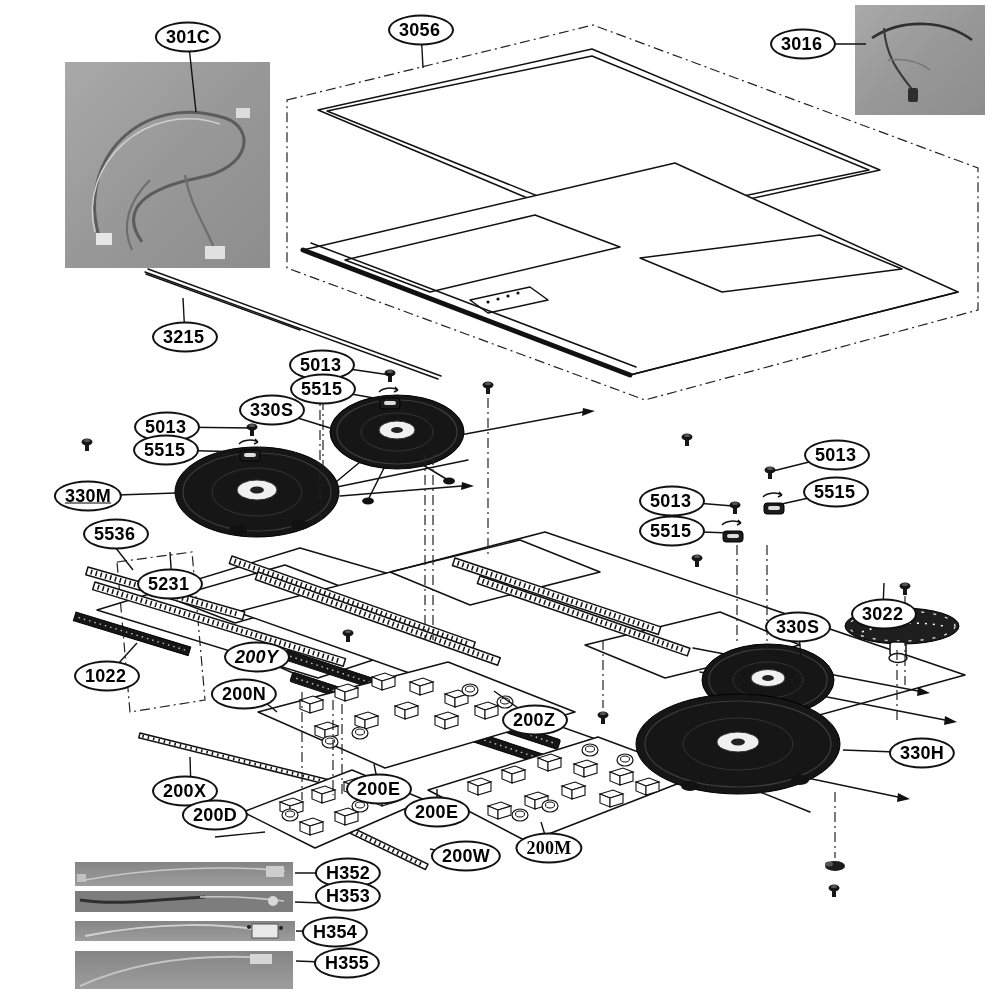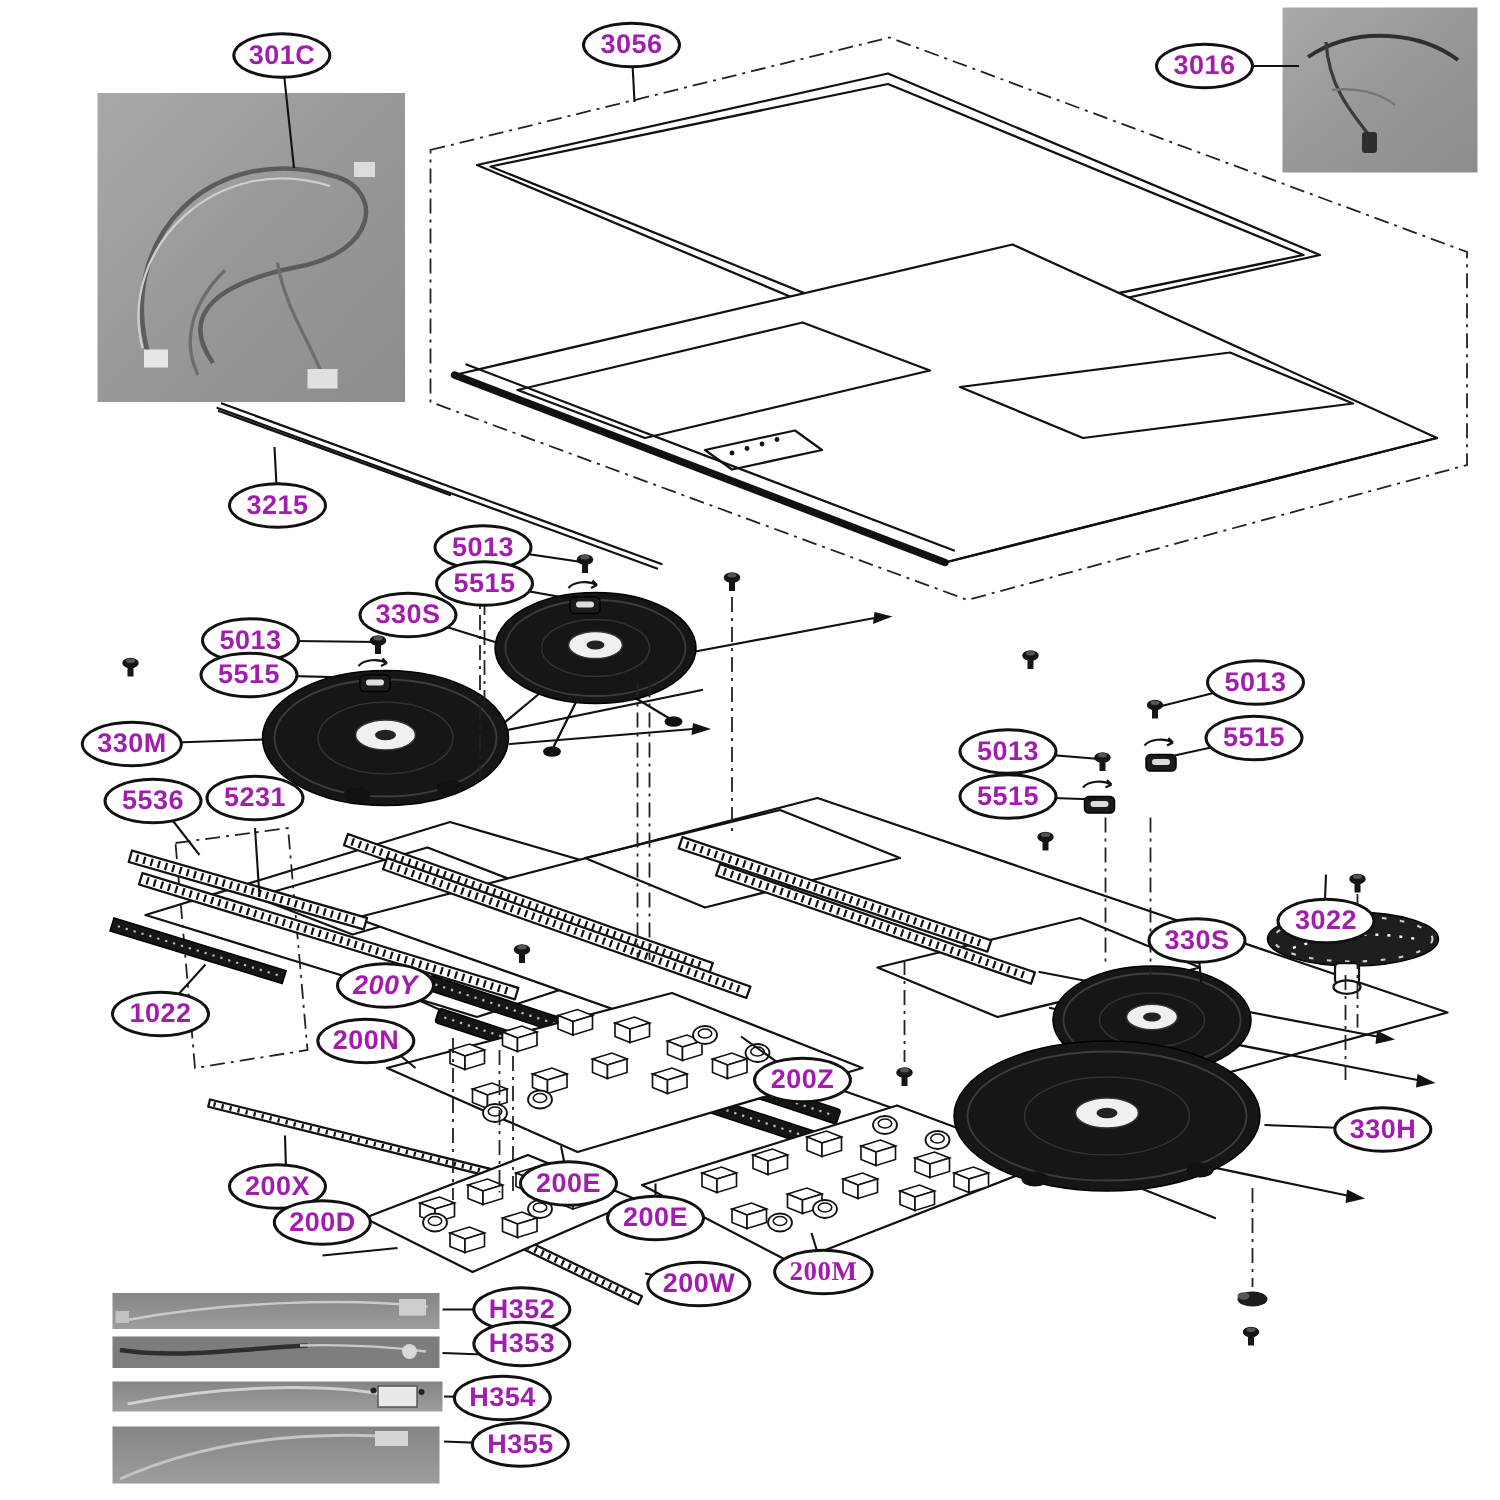--- a/index.html
+++ b/index.html
@@ -1,21 +1,21 @@
 <!DOCTYPE html>
 <html><head>
 <meta charset="utf-8">
 <style>
   html,body{margin:0;padding:0;background:#fff;}
   .stage{position:relative;width:1000px;height:1000px;background:#ffffff;overflow:hidden;
          font-family:"Liberation Sans",sans-serif;}
   .art{position:absolute;left:0;top:0;width:1000px;height:1000px;}
   .callout{position:absolute;transform:translate(-50%,-50%);background:#fff;
            border:2.5px solid #111;border-radius:50%;padding:1px 9px;min-width:44px;
-           text-align:center;font-weight:bold;font-size:18px;line-height:25px;color:#a21caf;
+           font-weight:bold;font-size:18px;line-height:25px;color:#000000;
            letter-spacing:.3px;white-space:nowrap;}
   
   .ln{stroke:#111;fill:none;stroke-width:1.5;stroke-linejoin:round;stroke-linecap:round;}
   .lnw{stroke:#111;fill:#fff;stroke-width:1.5;stroke-linejoin:round;}
   .thk{stroke:#111;fill:none;stroke-width:5;stroke-linecap:round;}
   .ddl{stroke:#222;fill:none;stroke-width:1.2;stroke-dasharray:10 4 2 4;}
   .leader{stroke:#111;stroke-width:1.4;fill:none;}
 </style>
 </head>
 <body>
@@ -374,23 +374,23 @@
 <div id="callouts">
       <div class="callout" style="left: 188px; top: 37px;">301C</div>
       <div class="callout" style="left: 421px; top: 30px;">3056</div>
       <div class="callout" style="left: 803px; top: 44px;">3016</div>
       <div class="callout" style="left: 185px; top: 337px;">3215</div>
       <div class="callout" style="left: 322px; top: 365px;">5013</div>
       <div class="callout" style="left: 323px; top: 389px;">5515</div>
       <div class="callout" style="left: 272px; top: 410px;">330S</div>
       <div class="callout" style="left: 167px; top: 427px;">5013</div>
       <div class="callout" style="left: 166px; top: 450px;">5515</div>
-      <div class="callout" style="left: 88px; top: 496px;">330M</div>
-      <div class="callout" style="left: 102px; top: 534px;">5536</div>
-      <div class="callout" style="left: 170px; top: 532px;">5231</div>
+      <div class="callout" style="left: 88px; top: 496px; text-decoration: underline;">330M</div>
+      <div class="callout" style="left: 116px; top: 534px;">5536</div>
+      <div class="callout" style="left: 170px; top: 584px;">5231</div>
       <div class="callout" style="left: 107px; top: 676px;">1022</div>
       <div class="callout" style="left: 257px; top: 657px; font-style: italic;">200Y</div>
       <div class="callout" style="left: 244px; top: 694px;">200N</div>
       <div class="callout" style="left: 185px; top: 791px;">200X</div>
       <div class="callout" style="left: 379px; top: 789px;">200E</div>
       <div class="callout" style="left: 215px; top: 815px;">200D</div>
       <div class="callout" style="left: 348px; top: 873px;">H352</div>
       <div class="callout" style="left: 348px; top: 896px;">H353</div>
       <div class="callout" style="left: 335px; top: 932px;">H354</div>
       <div class="callout" style="left: 347px; top: 963px;">H355</div>

